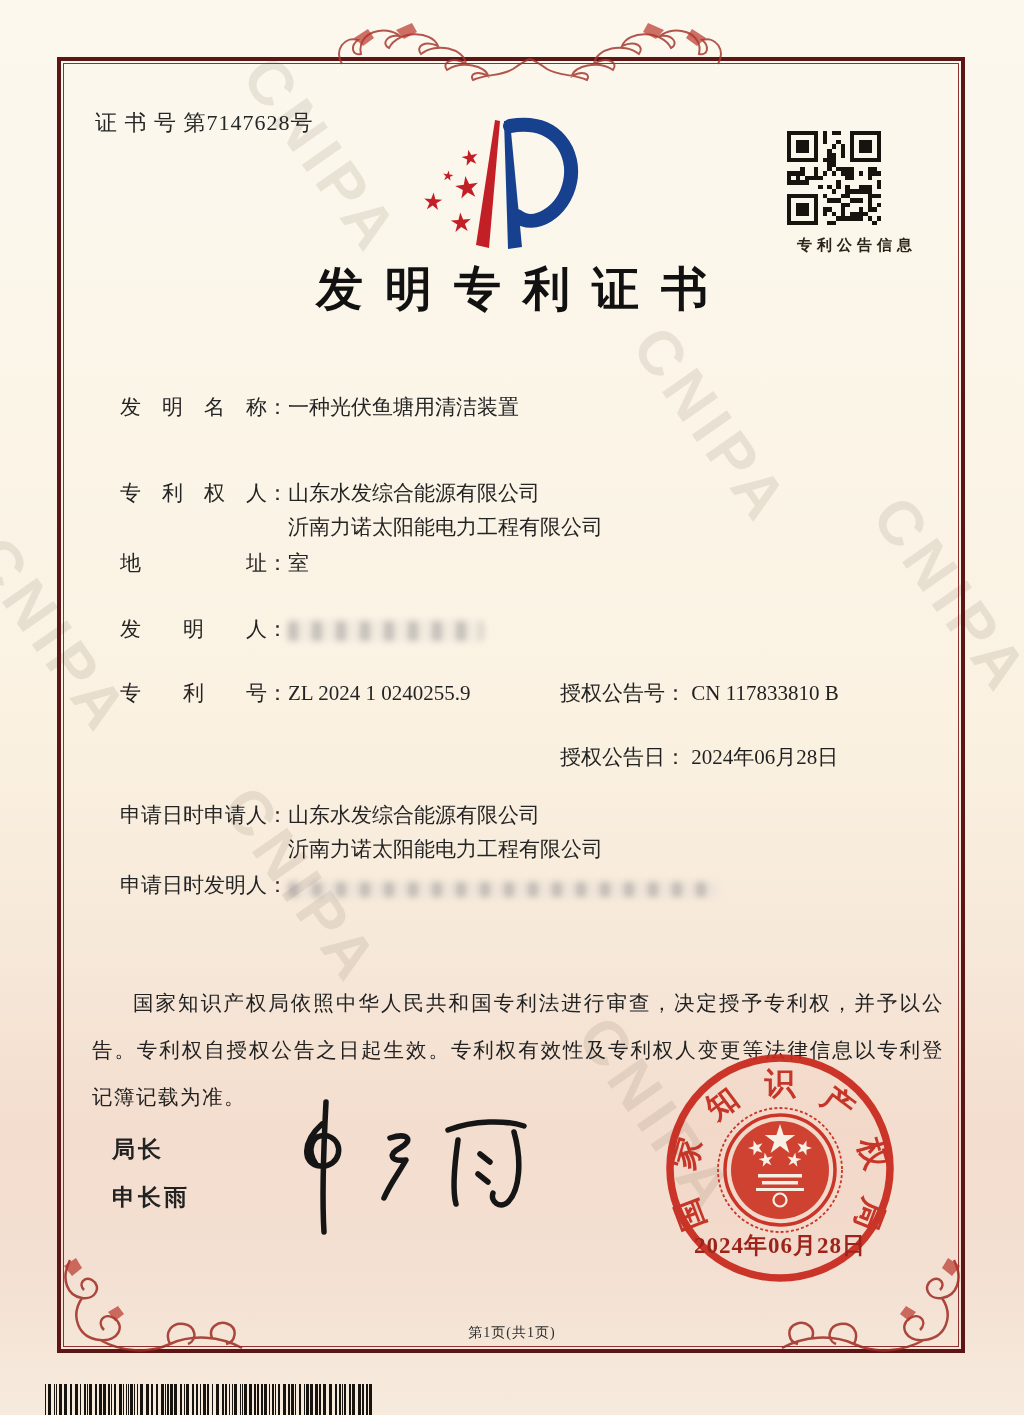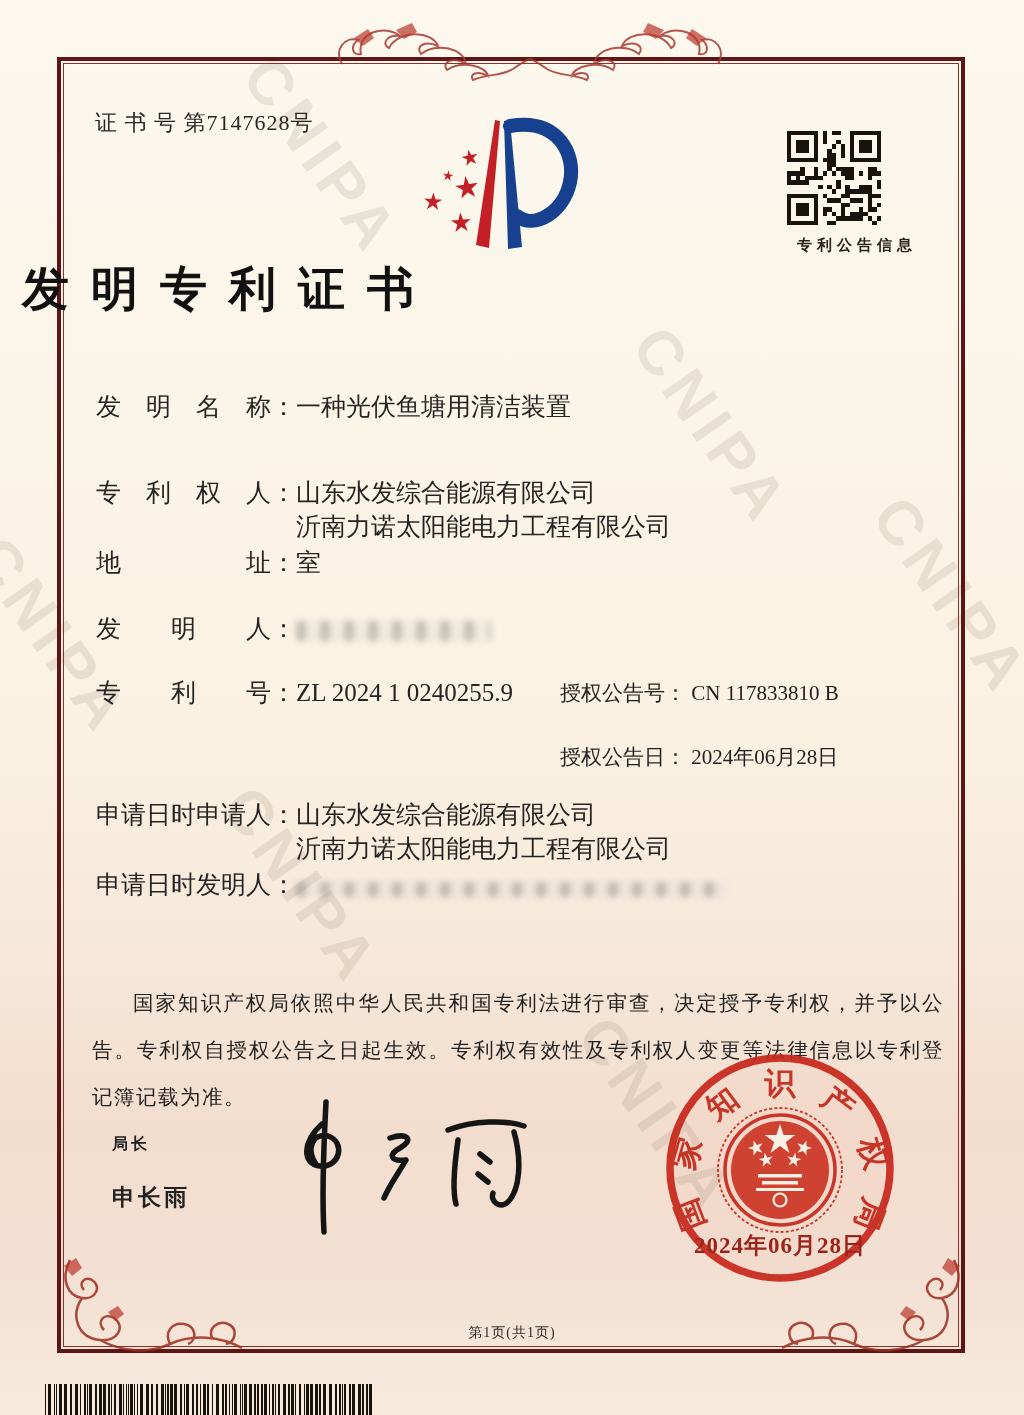--- a/index.html
+++ b/index.html
@@ -21,35 +21,35 @@
   
   .wm{position:absolute;font-family:"Liberation Sans","DejaVu Sans",sans-serif;font-weight:700;
       font-size:62px;letter-spacing:7px;color:rgba(122,106,86,0.14);transform:rotate(55deg);white-space:nowrap;}
   
   .cert-no{position:absolute;left:95px;top:108px;font-size:22px;letter-spacing:1px;color:#262626;}
   .logo{position:absolute;left:420px;top:116px;}
   .qr{position:absolute;left:787px;top:131px;width:94px;height:94px;}
   .qr svg rect{fill:#17130f;}
   .qr-caption{position:absolute;left:757px;top:236px;width:160px;text-align:right;font-size:15px;
       letter-spacing:5px;color:#2b241c;font-weight:600;}
-  .title{position:absolute;left:0;right:0;top:258px;margin:0;
+  .title{position:absolute;left:0;right:0;top:258px;margin:0;text-align:center;
       font-size:47px;font-weight:700;letter-spacing:22px;text-indent:22px;color:#111;}
   
-  .row{position:absolute;left:96px;font-size:25px;line-height:34px;white-space:nowrap;}
+  .row{position:absolute;left:120px;font-size:21px;line-height:34px;white-space:nowrap;}
   .row .lbl{display:inline-block;vertical-align:top;color:#242424;}
   .row .val{display:inline-block;vertical-align:top;color:#242424;}
   .row .val div{white-space:nowrap;}
   .rcol{position:absolute;left:560px;font-size:21px;line-height:34px;white-space:nowrap;}
   .redact{display:inline-block;vertical-align:middle;border-radius:3px;filter:blur(3px);
       background:repeating-linear-gradient(90deg,rgba(130,130,135,.45) 0 10px,rgba(200,200,205,.18) 10px 24px);}
   
   .legal{position:absolute;left:92px;right:80px;top:980px;margin:0;font-size:20.5px;line-height:47px;
       text-align:justify;text-indent:2em;letter-spacing:1.5px;color:#222;}
   
-  .director-title{position:absolute;left:112px;top:1134px;font-size:16px;letter-spacing:3px;
+  .director-title{position:absolute;left:112px;top:1134px;font-size:23px;letter-spacing:3px;
       font-family:"Liberation Sans","DejaVu Sans",sans-serif;font-weight:600;color:#222;}
   .director-name{position:absolute;left:112px;top:1182px;font-size:23px;letter-spacing:3px;
       font-family:Liberation Serif, serif;font-weight:600;color:#222;}
   .sig{position:absolute;left:262px;top:1090px;}
   .sig path{stroke:#151515;stroke-width:5.5;fill:none;stroke-linecap:round;stroke-linejoin:round;}
   
   .seal{position:absolute;left:660px;top:1048px;width:240px;height:240px;}
   .seal svg{position:absolute;left:0;top:0;opacity:.93;}
   .seal-char{font-size:31px;font-weight:700;fill:#c32a1c;text-anchor:middle;
       font-family:"Liberation Serif","DejaVu Serif",serif;}

